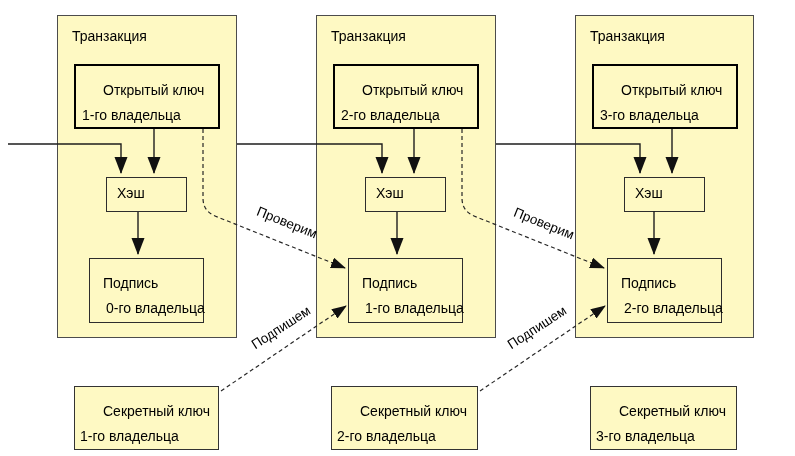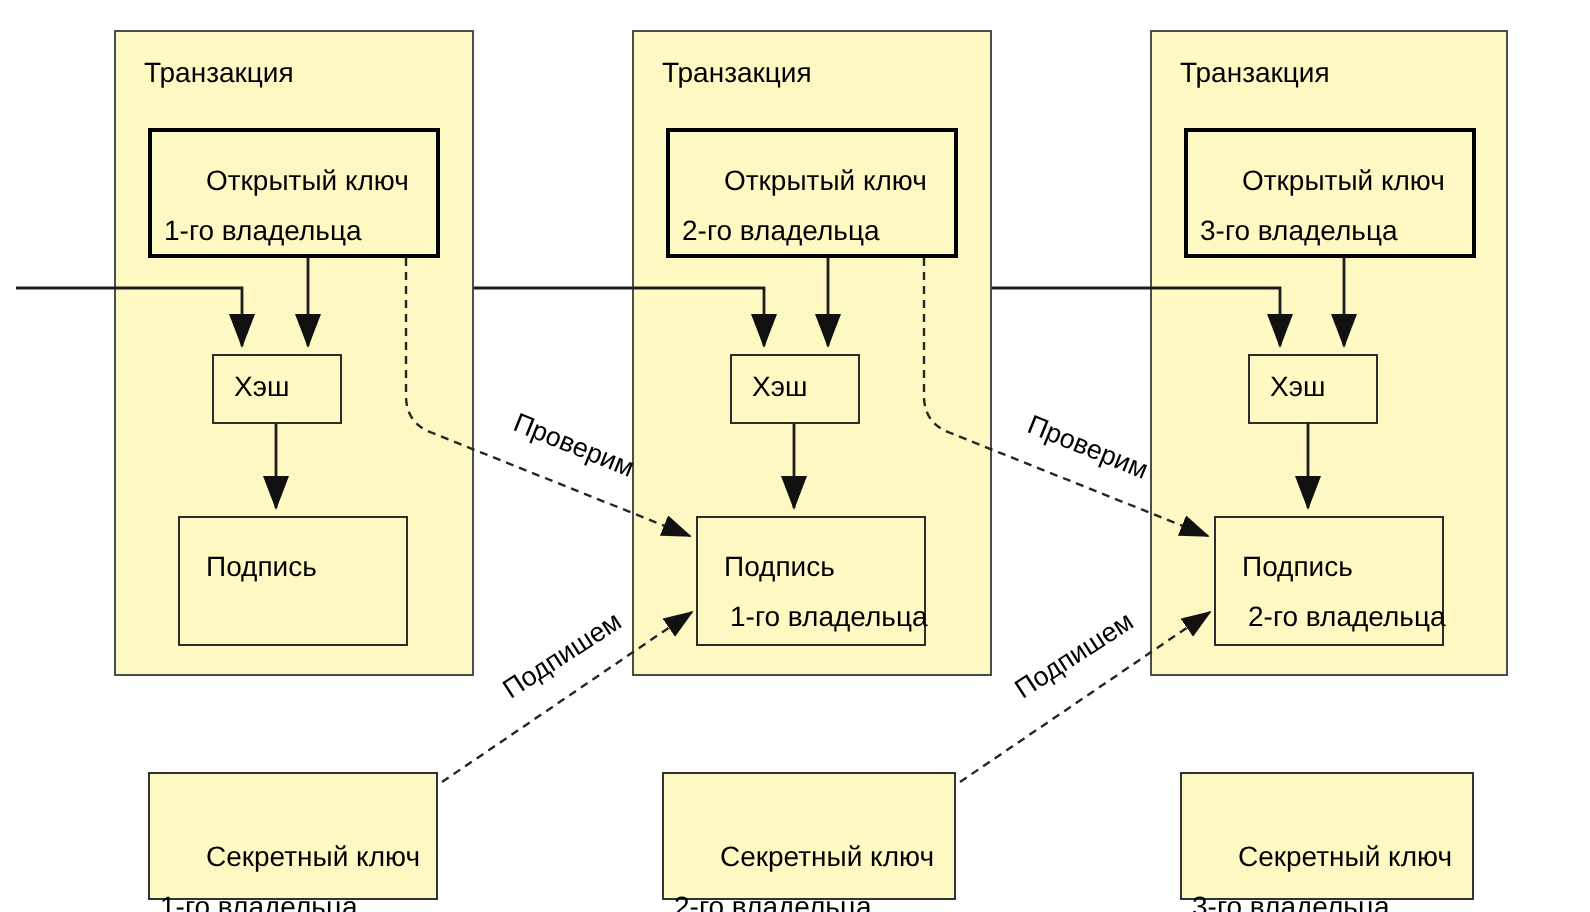--- a/index.html
+++ b/index.html
@@ -7,25 +7,25 @@
     position:relative;width:795px;height:456px;background:#ffffff;
     font-family:"Liberation Sans","DejaVu Sans",sans-serif;color:#000;
     overflow:hidden;
   }
   .box{position:absolute;box-sizing:border-box;background:#fef9c3;}
   .tx{border:1.6px solid #4c4c4c;}
   .tx-label{position:absolute;left:14px;top:12px;font-size:14px;white-space:nowrap;}
   .pubkey{left:16px;top:48px;width:146px;height:65px;border:2px solid #000000;font-size:14px;line-height:25px;padding-top:12px;}
   .pubkey .l1{padding-left:27px;white-space:nowrap;}
   .pubkey .l2{padding-left:6px;white-space:nowrap;}
-  .hash{left:48px;top:161px;width:65px;height:35px;border:1.6px solid #2d2d2d;font-size:14px;line-height:31px;padding-left:10px;}
+  .hash{left:48px;top:161px;width:81px;height:35px;border:1.6px solid #2d2d2d;font-size:14px;line-height:31px;padding-left:10px;}
   .sig{left:31px;top:242px;width:115px;height:65px;border:1.6px solid #2d2d2d;font-size:14px;line-height:25px;padding-top:12px;}
   .sig .l1{padding-left:13px;white-space:nowrap;}
   .sig .l2{padding-left:16px;white-space:nowrap;}
-  .secret{border:1.8px solid #333333;font-size:14px;line-height:25px;padding-top:29px;width:146px;height:64px;}
+  .secret{border:1.8px solid #333333;font-size:14px;line-height:25px;padding-top:12px;width:146px;height:64px;}
   .secret .l1{padding-left:28px;white-space:nowrap;}
   .secret .l2{padding-left:5px;white-space:nowrap;}
   .edge-label{position:absolute;font-size:13.5px;white-space:nowrap;width:90px;text-align:center;}
   .rot-cw{transform:rotate(22deg);}
   .rot-ccw{transform:rotate(-33deg);}
   svg.wires{position:absolute;left:0;top:0;pointer-events:none;}
 </style>
 </head>
 <body>
 
@@ -35,20 +35,21 @@
     <div class="tx-label">Транзакция</div>
     <div class="box pubkey">
       <div class="l1">Открытый ключ</div>
       <div class="l2">1-го владельца</div>
     </div>
     <div class="box hash">
       <span>Хэш</span>
     </div>
     <div class="box sig">
       <div class="l1">Подпись</div>
+      <div class="l2">0-го владельца</div>
     </div>
   </div>
 
   <div class="box tx" style="left:316px;top:15px;width:180px;height:323px;">
     <div class="tx-label">Транзакция</div>
     <div class="box pubkey">
       <div class="l1">Открытый ключ</div>
       <div class="l2">2-го владельца</div>
     </div>
     <div class="box hash">

